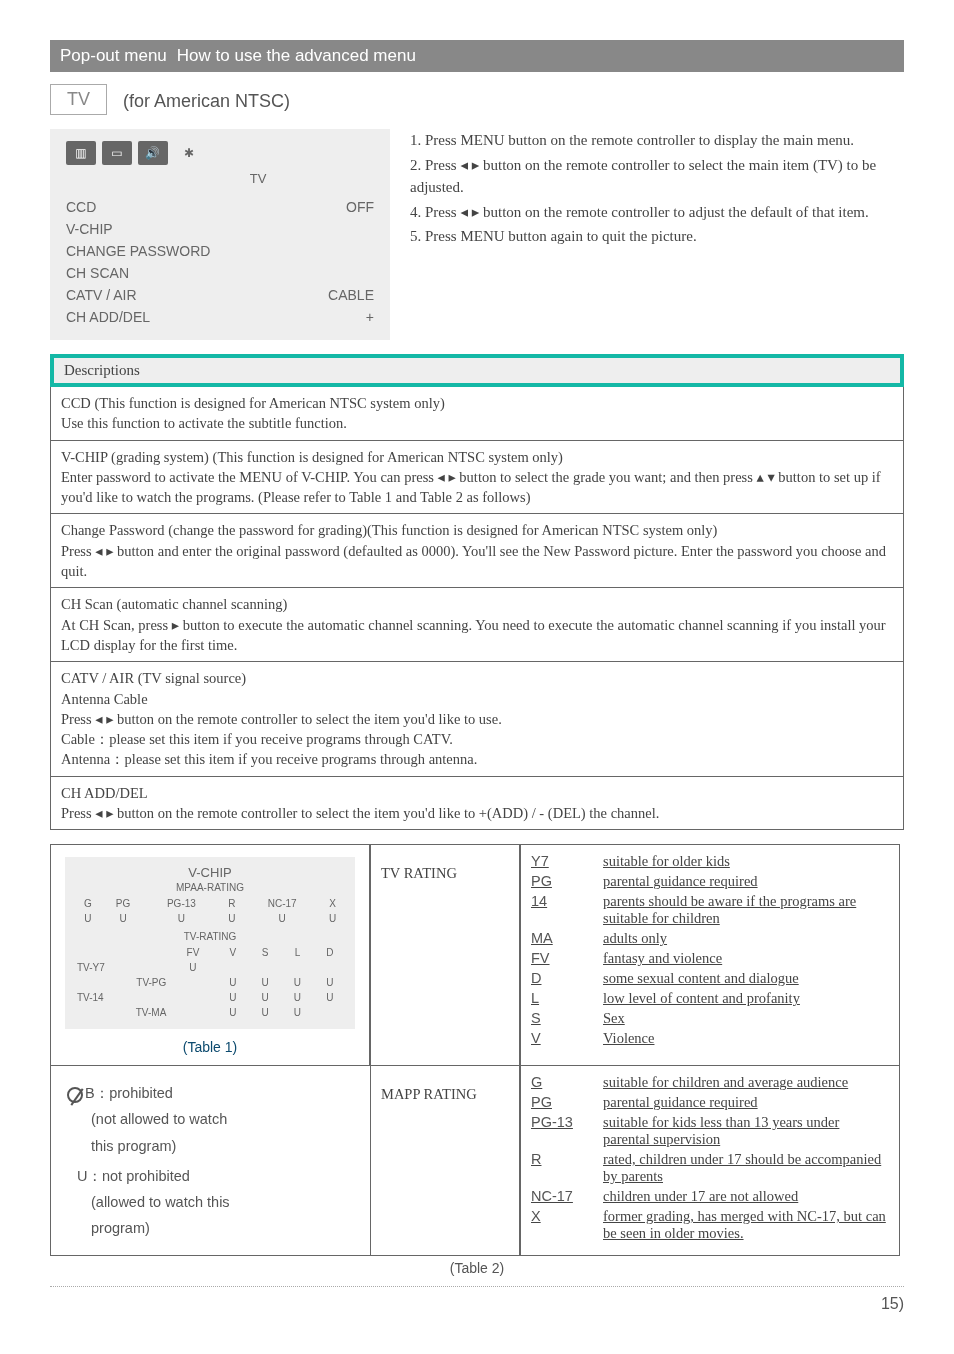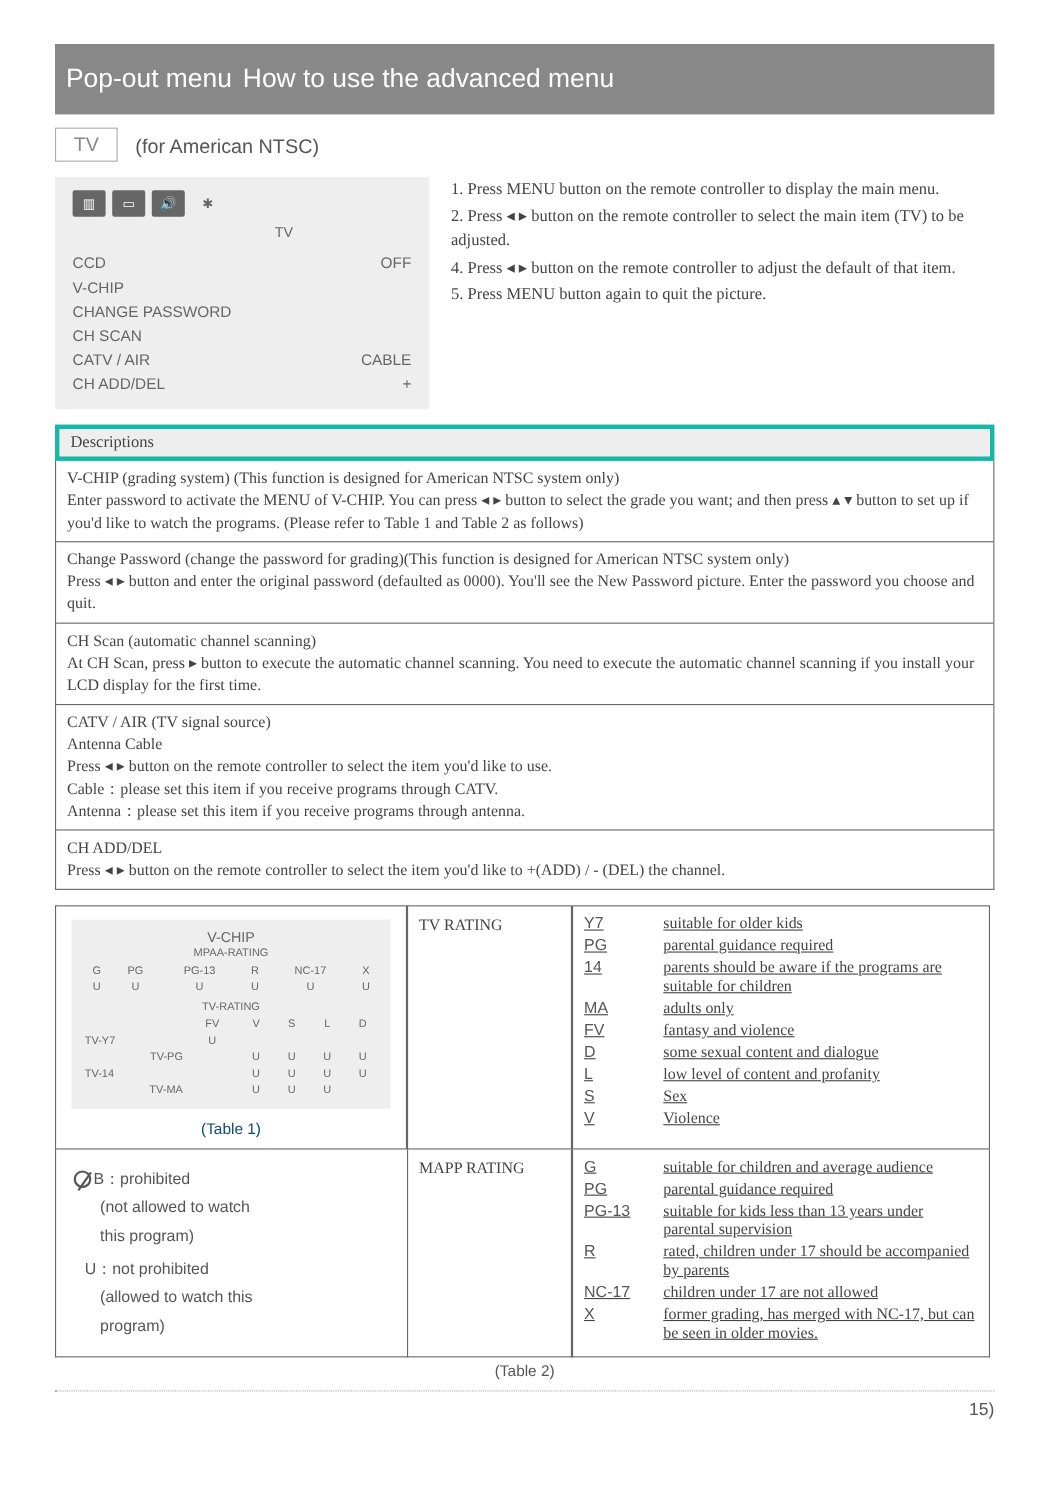--- a/index.html
+++ b/index.html
@@ -7,22 +7,22 @@
     width: 954px;
     font-family: "Times New Roman", serif;
     color: #444;
     padding: 40px 50px 20px 50px;
     background: #fff;
   }
   .header-bar {
     background: #888;
     color: #fff;
     font-family: Arial, sans-serif;
-    font-size: 24px;
-    padding: 18px 10px;
+    font-size: 17px;
+    padding: 6px 10px;
     display: flex;
     align-items: center;
     gap: 10px;
   }
   .tv-label-box {
     display: inline-block;
     border: 1px solid #aaa;
     color: #888;
     font-family: Arial, sans-serif;
     font-size: 18px;
@@ -83,21 +83,21 @@
   .bottom-grid > div { border: 1px solid #666; }
   .vchip-box { border-right:none; padding:0; }
   .vchip-inner {
     background:#eee; margin:12px 14px 6px 14px; padding:8px;
     font-family: Arial, sans-serif; font-size:11px; color:#666; text-align:center;
   }
   .vchip-inner .title { font-size:13px; margin-bottom:2px; }
   .vchip-inner table { width:100%; font-size:10px; margin-top:2px; }
   .vchip-inner td { text-align:center; padding:1px 2px; }
   .table-caption { text-align:center; font-family: Liberation Sans, sans-serif; color:#0c4a6e; padding:4px 0 10px 0; }
-  .ratings-col2 { padding:9px 10px; font-size:14.5px; }
+  .ratings-col2 { padding:20px 10px; font-size:14.5px; }
   .ratings-col3 { border-left:none; padding:8px 10px; font-size:14.5px; }
   .ratings-row { display:flex; gap:24px; margin-bottom:3px;text-decoration:underline; }
   .ratings-row .code { font-family: Arial, sans-serif; color:#555; min-width:48px; }
   .bottom-grid .row2 { border-top:none; }
   .prohibit-box { padding:14px 16px; font-family: Arial, sans-serif; color:#555; line-height:1.8; font-size:14.5px; }
   .prohibit-symbol {
     display:inline-block; width:16px; height:16px; border:2px solid #555; border-radius:50%;
     position:relative; vertical-align:middle; margin-right:2px;
   }
   .prohibit-symbol::after { content:''; position:absolute; width:2px; height:20px; background:#555; left:7px; top:-2px; transform:rotate(35deg); }
@@ -156,20 +156,22 @@
   <div class="instructions">
     <p>1. Press MENU button on the remote controller to display the main menu.</p>
     <p>2. Press ◂ ▸ button on the remote controller to select the main item (TV) to be adjusted.</p>
     <p>4. Press ◂ ▸ button on the remote controller to adjust the default of that item.</p>
     <p>5. Press MENU button again to quit the picture.</p>
   </div>
 </div>
 
 <div class="desc-header">Descriptions</div>
 <div class="desc-table">
+  <div class="desc-cell" style="white-space:pre-line">CCD  (This function is designed for American NTSC system only)
+Use this function to activate the subtitle function.</div>
   <div class="desc-cell" style="white-space:pre-line">V-CHIP (grading system) (This function is designed for American NTSC system only)
 Enter password to activate the MENU of V-CHIP. You can press ◂ ▸ button to select the grade you want; and then press ▴ ▾ button to set up if  you'd like to watch the programs. (Please refer to Table 1 and Table 2 as follows)</div>
   <div class="desc-cell" style="white-space:pre-line">Change Password (change the password for grading)(This function is designed for American NTSC system only)
 Press ◂ ▸ button and enter the original password (defaulted as 0000). You'll see the New Password picture. Enter the password you choose and quit.</div>
   <div class="desc-cell" style="white-space:pre-line">CH Scan (automatic channel scanning)
 At CH Scan, press   ▸  button to execute the automatic channel scanning. You need to execute the automatic channel scanning  if you install your LCD display for the first time.</div>
   <div class="desc-cell" style="white-space:pre-line">CATV / AIR (TV signal source)
 Antenna       Cable
 Press ◂ ▸ button on the remote controller to select the item you'd like to use.
 Cable：please set this item if you receive programs through CATV.

